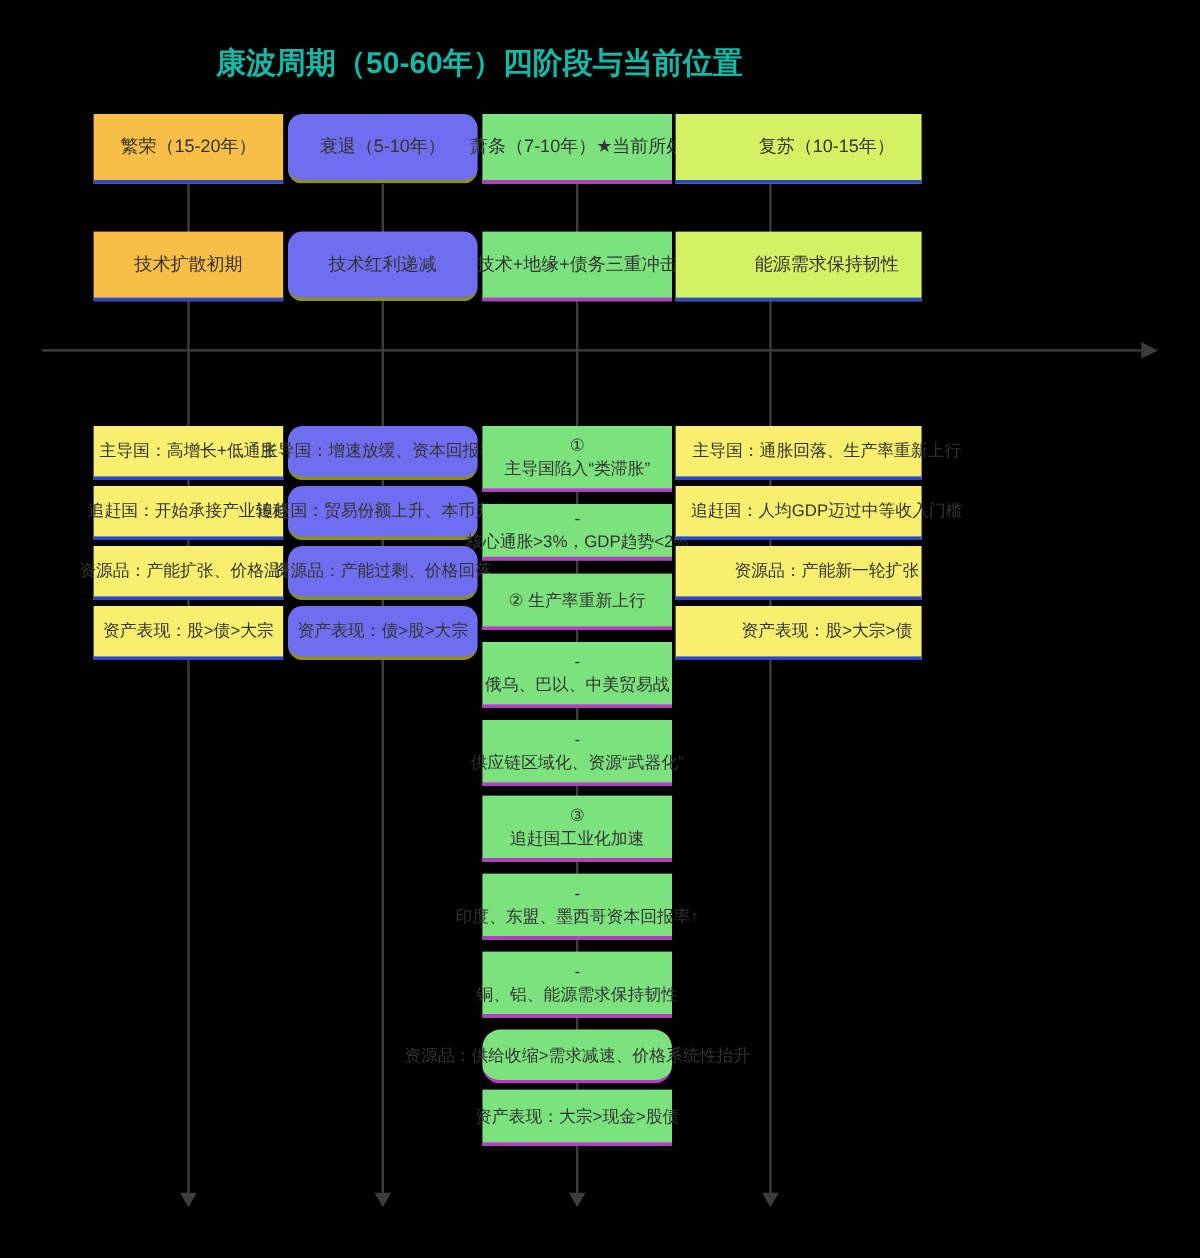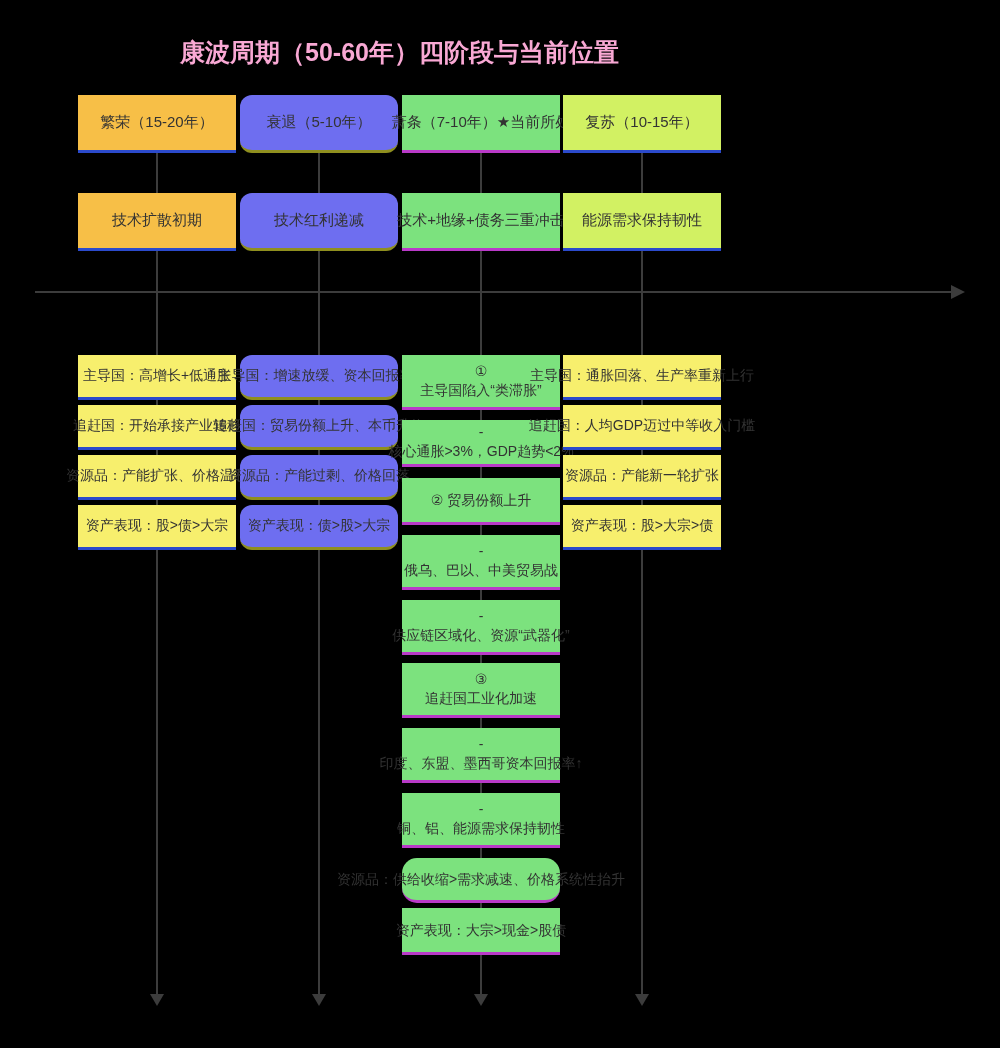--- a/index.html
+++ b/index.html
@@ -2,41 +2,41 @@
 <html><head>
 <meta charset="utf-8">
 <style>
   html,body{margin:0;padding:0;background:#000;}
   .canvas{
     position:relative;width:1000px;height:1048px;background:#000;
     font-family:"Liberation Sans","DejaVu Sans",sans-serif;overflow:hidden;
   }
   .title{
     position:absolute;top:36px;left:78px;width:643px;text-align:center;
-    font-size:25px;font-weight:bold;color:#f9a8d4;z-index:3;white-space:nowrap;
+    font-size:25px;font-weight:bold;color:#14b8a6;z-index:3;white-space:nowrap;
   }
   .box{
     position:absolute;width:158px;display:flex;align-items:center;justify-content:center;
     color:#333;z-index:2;text-align:center;
   }
   .hdr{font-size:15px;}
   .dt{font-size:14px;}
   .nw{white-space:nowrap;}
   .two{flex-direction:column;line-height:1.35;}
   .two .nw:empty{display:none;}
 
   
   .orange{background:#f7bf47;border-bottom:3px solid #2b4acb;}
   .blue{background:#6e6ef0;border-bottom:3px solid #8f8f1f;}
   .green{background:#7ce27e;border-bottom:3px solid #b93ac8;}
   .lime{background:#d2f163;border-bottom:3px solid #2b4acb;}
   .yellow{background:#f7ef6d;border-bottom:3px solid #2b4acb;}
 
   
-  .c1{left:78px;} .c2{left:240px;border-radius:12px;} .c3{left:402px;} .c4{left:563px;}
+  .c1{left:78px;} .c2{left:240px;border-radius:12px;} .c3{left:402px;} .c4{left:563px;padding-left:47px;}
 
   
   .r1{top:95px;height:55px;}
   .r2{top:193px;height:55px;}
   .d1{top:355px;height:42px;}
   .d2{top:405px;height:42px;}
   .d3{top:455px;height:42px;}
   .d4{top:505px;height:42px;}
   .g1{top:355px;height:52px;}
   .g2{top:420px;height:44px;}
@@ -138,21 +138,21 @@
 
   <div class="box dt two g1 c3 green">
     <span class="nw">①</span>
     <span class="nw">主导国陷入“类滞胀”</span>
   </div>
   <div class="box dt two g2 c3 green">
     <span class="nw">-</span>
     <span class="nw">核心通胀&gt;3%，GDP趋势&lt;2%</span>
   </div>
   <div class="box dt two g3 c3 green">
-    <span class="nw">② 贸易份额上升</span>
+    <span class="nw">② 生产率重新上行</span>
 
   </div>
   <div class="box dt two g4 c3 green">
     <span class="nw">-</span>
     <span class="nw">俄乌、巴以、中美贸易战</span>
   </div>
   <div class="box dt two g5 c3 green">
     <span class="nw">-</span>
     <span class="nw">供应链区域化、资源“武器化”</span>
   </div>

